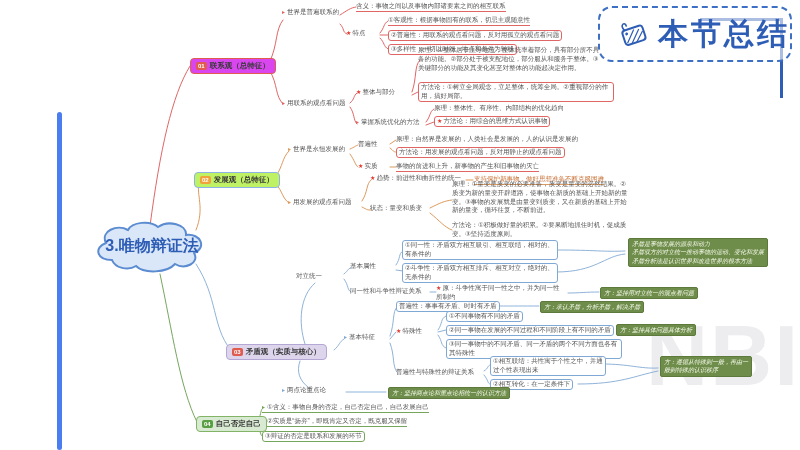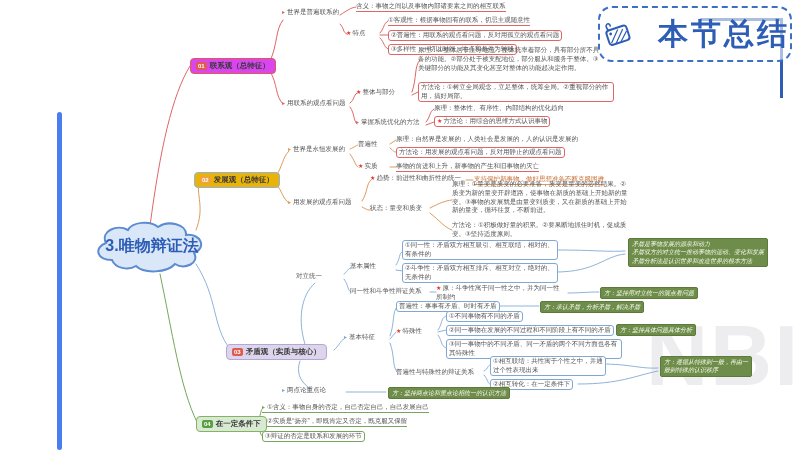--- a/index.html
+++ b/index.html
@@ -17,33 +17,33 @@
   .uorg{border-bottom:1px solid #dd9a5e;color:#c87137}
   .gbox{background:#6f8d4a;color:#f3f8ea;font-style:italic;border-radius:2px;
         padding:1px 3px;font-size:6px;line-height:1.4;border:1px solid #5d7a3c}
   .star{color:#e03a2f;margin-right:1px;font-size:6px}
   .ar{margin-right:2px;font-size:6px}
   .ar-r{color:#e06666}.ar-o{color:#dd9a5e}.ar-b{color:#7fa8d4}.ar-g{color:#76a65c}
   .bnode{position:absolute;z-index:3;display:flex;align-items:center;gap:3px;border-radius:4px;
          padding:2px 5px;font-size:7.5px;font-weight:bold;color:#3a3a3a;border:1.2px solid;white-space:nowrap}
   .badge{font-size:6px;color:#fff;border-radius:2px;padding:0 2px;font-weight:bold;line-height:1.4}
   .b1{border-color:#e05a4e;background:#d946ef}.b1 .badge{background:#e05a4e}
-  .b2{border-color:#8db3e2;background:#eab308}.b2 .badge{background:#f0a33a}
+  .b2{border-color:#8db3e2;background:#bef264}.b2 .badge{background:#f0a33a}
   .b3{border-color:#b4a7d6;background:#ddd5ec}.b3 .badge{background:#e05a4e}
   .b4{border-color:#82b366;background:#d9ead3}.b4 .badge{background:#5a9e43}
   .cloud{position:absolute;left:90px;top:220px;width:124px;height:56px;z-index:3}
   .cloud span{position:absolute;left:0;top:16px;width:100%;text-align:center;
               font-size:16px;font-weight:bold;color:#2e5db5}
   .logo{position:absolute;left:84px;top:10px;z-index:4;display:flex;align-items:center;gap:5px}
   .logo .fb{font-size:27px;font-weight:900;color:#3b6af0;font-style:italic;letter-spacing:-1px}
   .logo .brand{font-size:24px;font-weight:900;color:#3b6af0}
   .leftbar{position:absolute;left:57px;top:112px;width:5px;height:338px;background:#4a7df0;border-radius:3px;z-index:4}
   .secbadge{position:absolute;left:598px;top:6px;width:190px;height:52px;z-index:4;
             border:2.5px dashed #3d6fc4;border-radius:14px;display:flex;align-items:center;
-            justify-content:space-between;gap:8px;background:rgba(255,255,255,.6)}
+            justify-content:flex-end;gap:8px;background:rgba(255,255,255,.6)}
   .secbadge .ttl{font-size:30px;font-weight:bold;color:#2e5db5;letter-spacing:3px}
   .lline-v{position:absolute;left:780px;top:18px;width:3px;height:80px;background:#2e5db5;z-index:3}
   .lline-h{position:absolute;left:700px;top:18px;width:82px;height:3px;background:#2e5db5;z-index:3}
   .wm{position:absolute;left:646px;top:306px;font-size:86px;font-weight:bold;color:#ededf0;
       letter-spacing:2px;z-index:0}
 </style>
 </head>
 <body>
 
 <div class="stage">
@@ -146,21 +146,21 @@
   <div class="bnode b2" style="left:194px;top:172px">
     <span class="badge">02</span>
     <span>发展观（总特征）</span>
   </div>
   <div class="bnode b3" style="left:226px;top:344px">
     <span class="badge">03</span>
     <span>矛盾观（实质与核心）</span>
   </div>
   <div class="bnode b4" style="left:196px;top:416px">
     <span class="badge">04</span>
-    <span>在一定条件下</span>
+    <span>自己否定自己</span>
   </div>
 
   <div class="nd wrap" style="left:282px;top:8px;width:58px"><span class="ar ar-r">▸</span><span>世界是普遍联系的</span></div>
   <div class="nd ured" style="left:356px;top:2px">含义：事物之间以及事物内部诸要素之间的相互联系</div>
   <div class="nd" style="left:346px;top:29px"><span class="star">★</span><span>特点</span></div>
   <div class="nd ured" style="left:388px;top:16px">①客观性：根据事物固有的联系，切忌主观随意性</div>
   <div class="nd bx red" style="left:388px;top:30px">②普遍性：用联系的观点看问题，反对用孤立的观点看问题</div>
   <div class="nd bx red" style="left:388px;top:44px">③多样性：一切以时间、地点和条件为转移</div>
   <div class="nd" style="left:282px;top:99px"><span class="ar ar-r">▸</span><span>用联系的观点看问题</span></div>
   <div class="nd" style="left:356px;top:88px"><span class="star">★</span><span>整体与部分</span></div>

